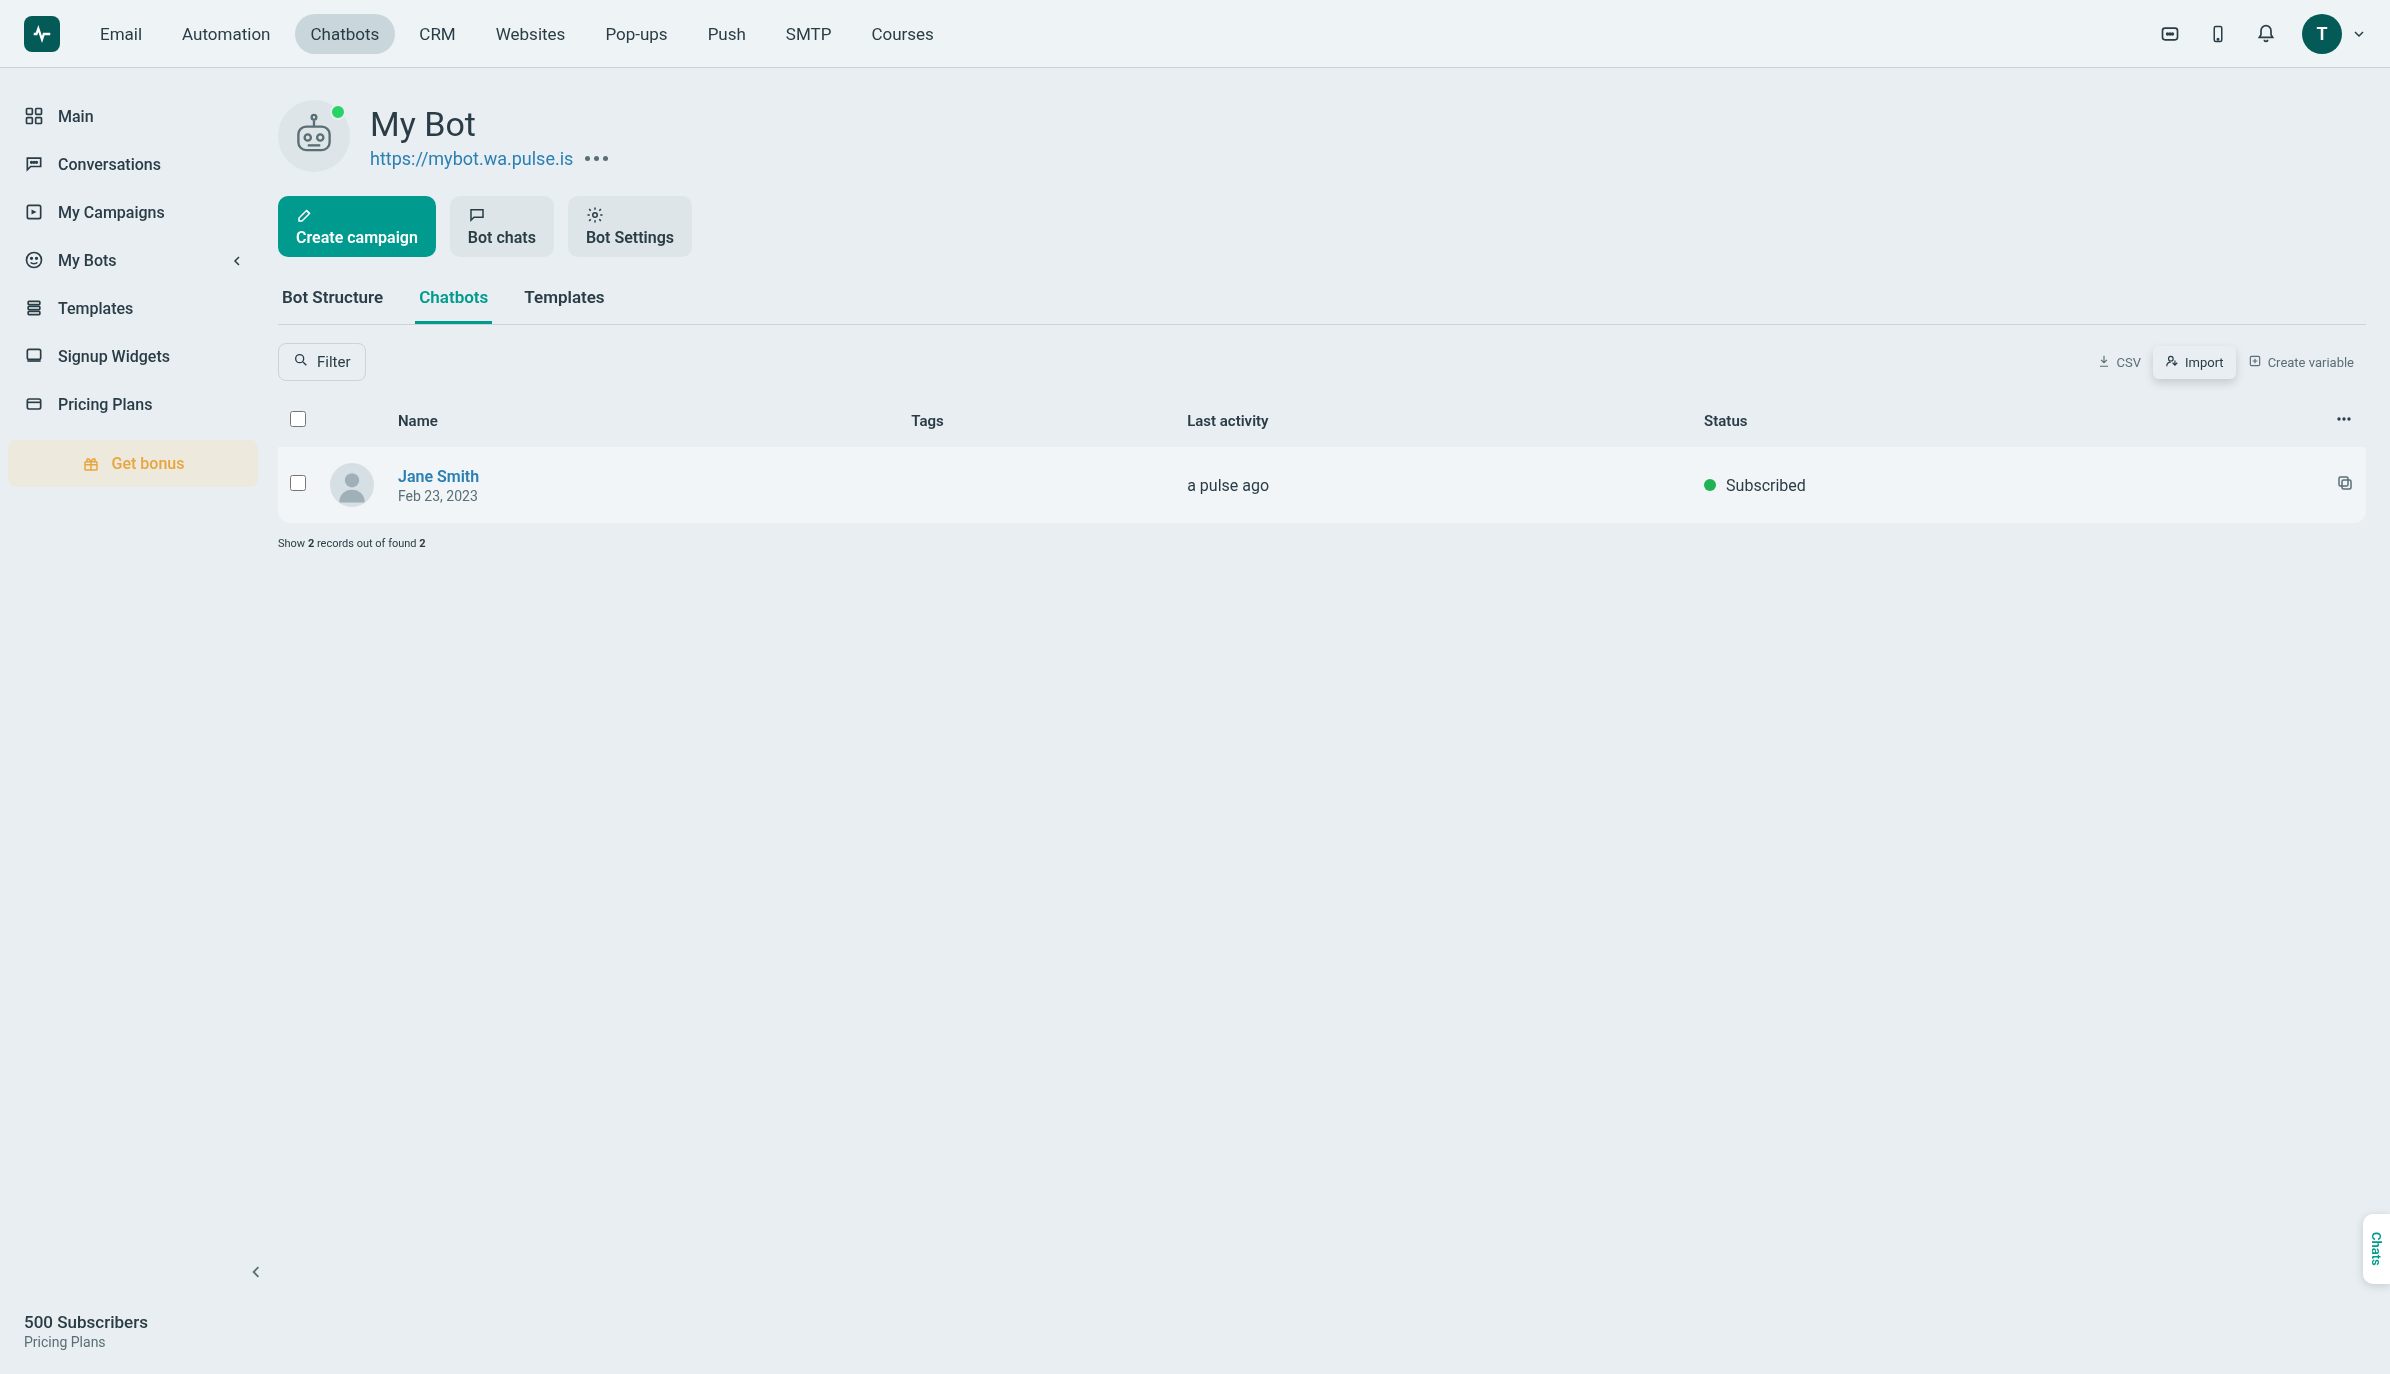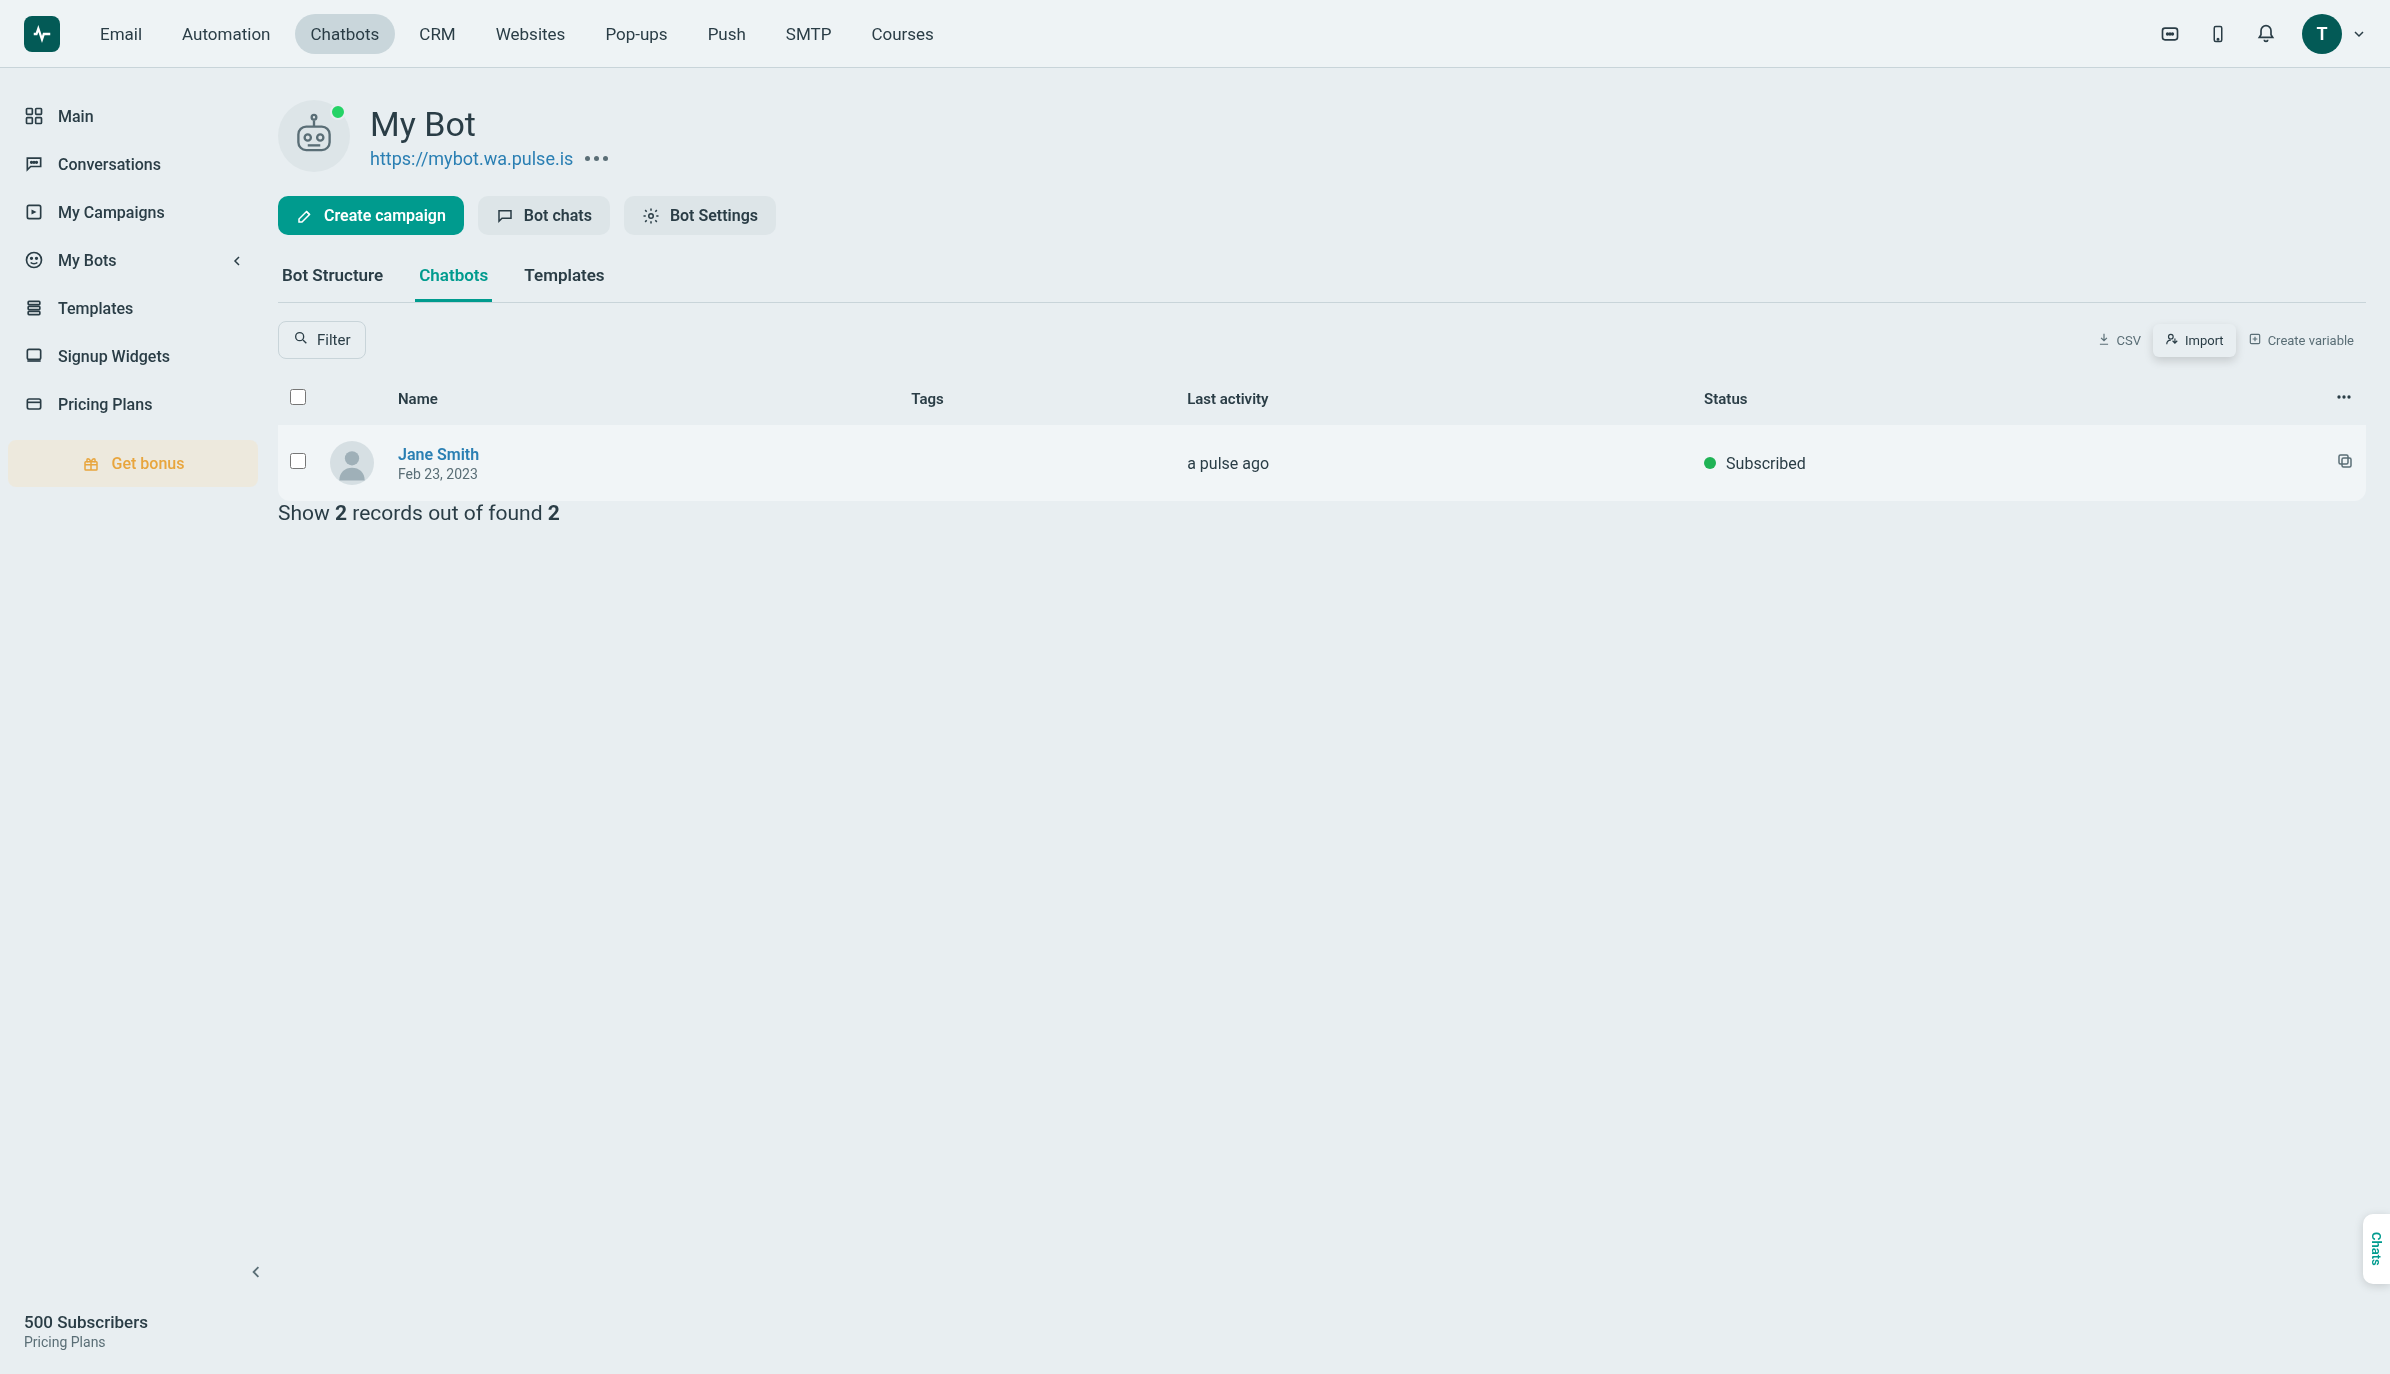--- a/index.html
+++ b/index.html
@@ -148,26 +148,27 @@
   background:#25d366; border:2px solid var(--bg);
 }
 .bot-title { font-size: 34px; font-weight: 400; }
 .bot-url { color: var(--link); font-size: 18px; }
 .bot-url-row { display:flex; align-items:center; gap:12px; margin-top:4px;}
 .dots { display:flex; gap:4px; cursor:pointer; }
 .dots span { width:5px; height:5px; border-radius:50%; background: var(--text-muted); }
 
 .actions-row { display:flex; gap:14px; margin: 8px 0 16px; }
 .btn {
-  display:flex; align-items:center; gap:10px;
+  display:flex; gap:4px;
   padding: 10px 18px;
   border-radius: 10px;
   font-size: 16px; font-weight: 600;
   cursor:pointer;
   border:none;
+  flex-direction:column;
 }
 .btn.primary { background: var(--teal); color:#fff; }
 .btn.secondary { background: #dde5e8; color: var(--text-dark); }
 .btn .icon { width:18px; height:18px; display:flex; }
 
 .tabs-row {
   display:flex; gap:28px;
   border-bottom: 1px solid var(--border);
   margin-top: 12px;
 }
@@ -236,21 +237,22 @@
 .contact-name { color: var(--link); font-weight:600; cursor:pointer; }
 .contact-date { font-size:14px; color: var(--text-muted); margin-top:2px; }
 .status-cell { display:flex; align-items:center; gap:10px; }
 .status-dot {
   width:12px; height:12px; border-radius:50%; background: var(--green-dot);
 }
 .row-actions { text-align:right; color: var(--text-muted); }
 .row-actions .icon, .header-more .icon { cursor:pointer; display:inline-flex; }
 .header-more { text-align:right; width:60px; }
 .footer-count {
-  font-size:21px;
+  margin-top: 14px;
+  font-size:11px;
   color: var(--text-dark);
 }
 .footer-count b { font-weight:700; }
 
 .chats-tab {
   position:fixed; right:0; bottom:90px;
   background:#fff;
   border-radius: 10px 0 0 10px;
   box-shadow: 0 2px 10px rgba(0,0,0,0.15);
   padding: 18px 6px;

